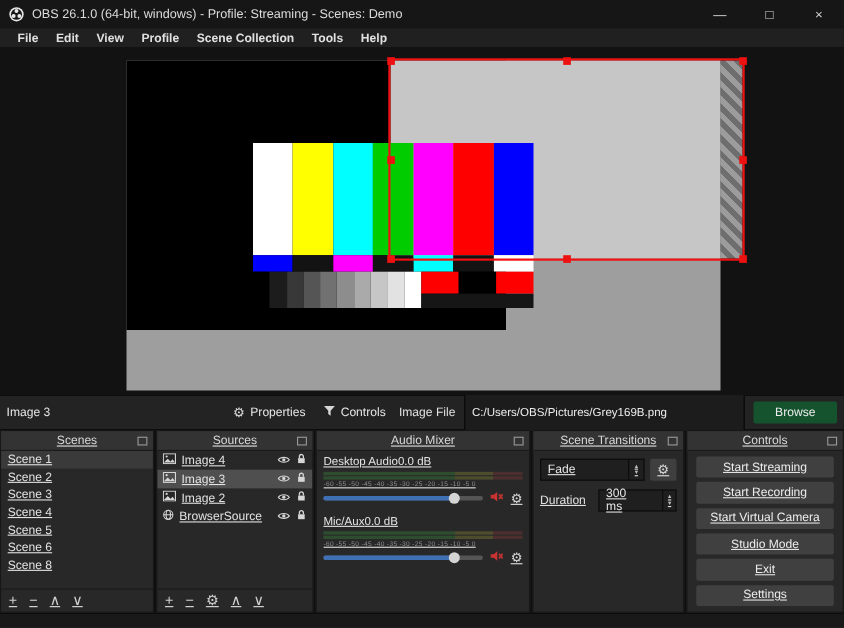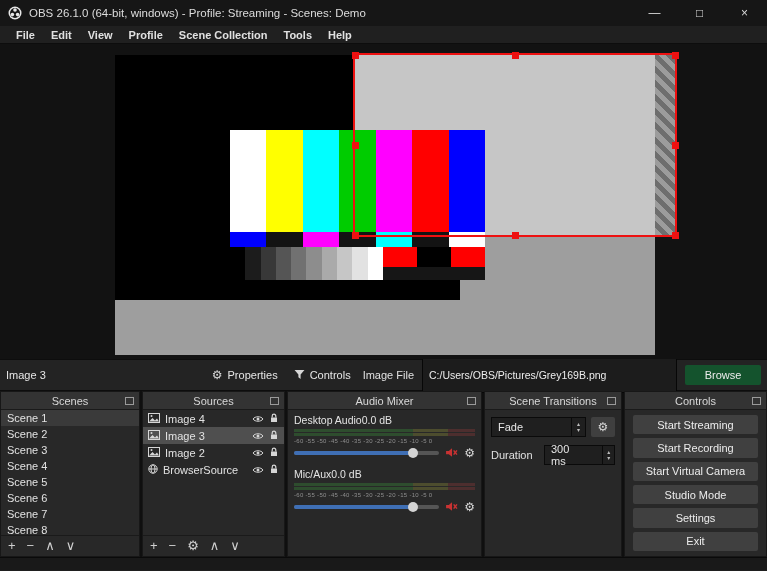--- a/index.html
+++ b/index.html
@@ -46,21 +46,21 @@
   .flatbtn { display:flex; align-items:center; gap:5px; color:#e6e6e6; padding:3px 4px; }
   .glyph { font-size:12px; color:#d6d6d6; line-height:1; }
   .file-label { color:#e0e0e0; }
   .path-box { flex:0 0 255px; height:36px; background:#1c1c1c; border:1px solid #070707;
     display:flex; align-items:center; padding:0 6px; font-size:10.5px; color:#ececec;
     white-space:nowrap; overflow:hidden; }
   .browse-btn { width:76px; height:20px; background:#14532d; border-radius:2px;
     display:flex; align-items:center; justify-content:center; font-size:11px; color:#ececec; }
 
   
-  .docks { height:166px; background:#0f0f0f; display:flex; gap:2px; }
+  .docks { height:166px; background:#0f0f0f; display:flex; gap:2px;text-decoration:underline; }
   .panel { background:#282828; display:flex; flex-direction:column; border:1px solid #171717; }
   .p-scenes { flex:0 0 140px; } .p-sources { flex:0 0 143px; } .p-mixer { flex:0 0 195px; }
   .p-trans { flex:0 0 138px; } .p-controls { flex:1; }
   .phead { height:18px; background:#333333; border-bottom:1px solid #1a1a1a; position:relative;
     display:flex; align-items:center; justify-content:center; font-size:11px; color:#d8d8d8; flex:0 0 18px;}
   .dock-ico { position:absolute; right:5px; top:5px; width:9px; height:8px; border:1px solid #9a9a9a; }
   .pbody { flex:1; display:flex; flex-direction:column; overflow:hidden; }
   .list { flex:1; overflow:hidden; }
   .lrow { height:16px; line-height:16px; padding-left:6px; font-size:11px; color:#e2e2e2; }
   .lrow.sel { background:#3a3a3a; }
@@ -224,21 +224,20 @@
       <span class="dock-ico"></span>
     </div>
     <div class="pbody">
       <div class="list">
         <div class="lrow sel">Scene 1</div>
         <div class="lrow">Scene 2</div>
         <div class="lrow">Scene 3</div>
         <div class="lrow">Scene 4</div>
         <div class="lrow">Scene 5</div>
         <div class="lrow">Scene 6</div>
-        <div class="lrow">Scene 7</div>
         <div class="lrow">Scene 8</div>
       </div>
       <div class="pfoot">
         <span>+</span>
         <span>−</span>
         <span>∧</span>
         <span>∨</span>
       </div>
     </div>
   </div>
@@ -410,20 +409,20 @@
   <div class="panel p-controls">
     <div class="phead">
       <span>Controls</span>
       <span class="dock-ico"></span>
     </div>
     <div class="pbody ctrlbody">
       <div class="cbtn">Start Streaming</div>
       <div class="cbtn">Start Recording</div>
       <div class="cbtn">Start Virtual Camera</div>
       <div class="cbtn">Studio Mode</div>
+      <div class="cbtn">Exit</div>
       <div class="cbtn">Settings</div>
-      <div class="cbtn">Exit</div>
     </div>
   </div>
 
 </div>
 
 <div class="statusbar"></div>
 
 </body></html>

